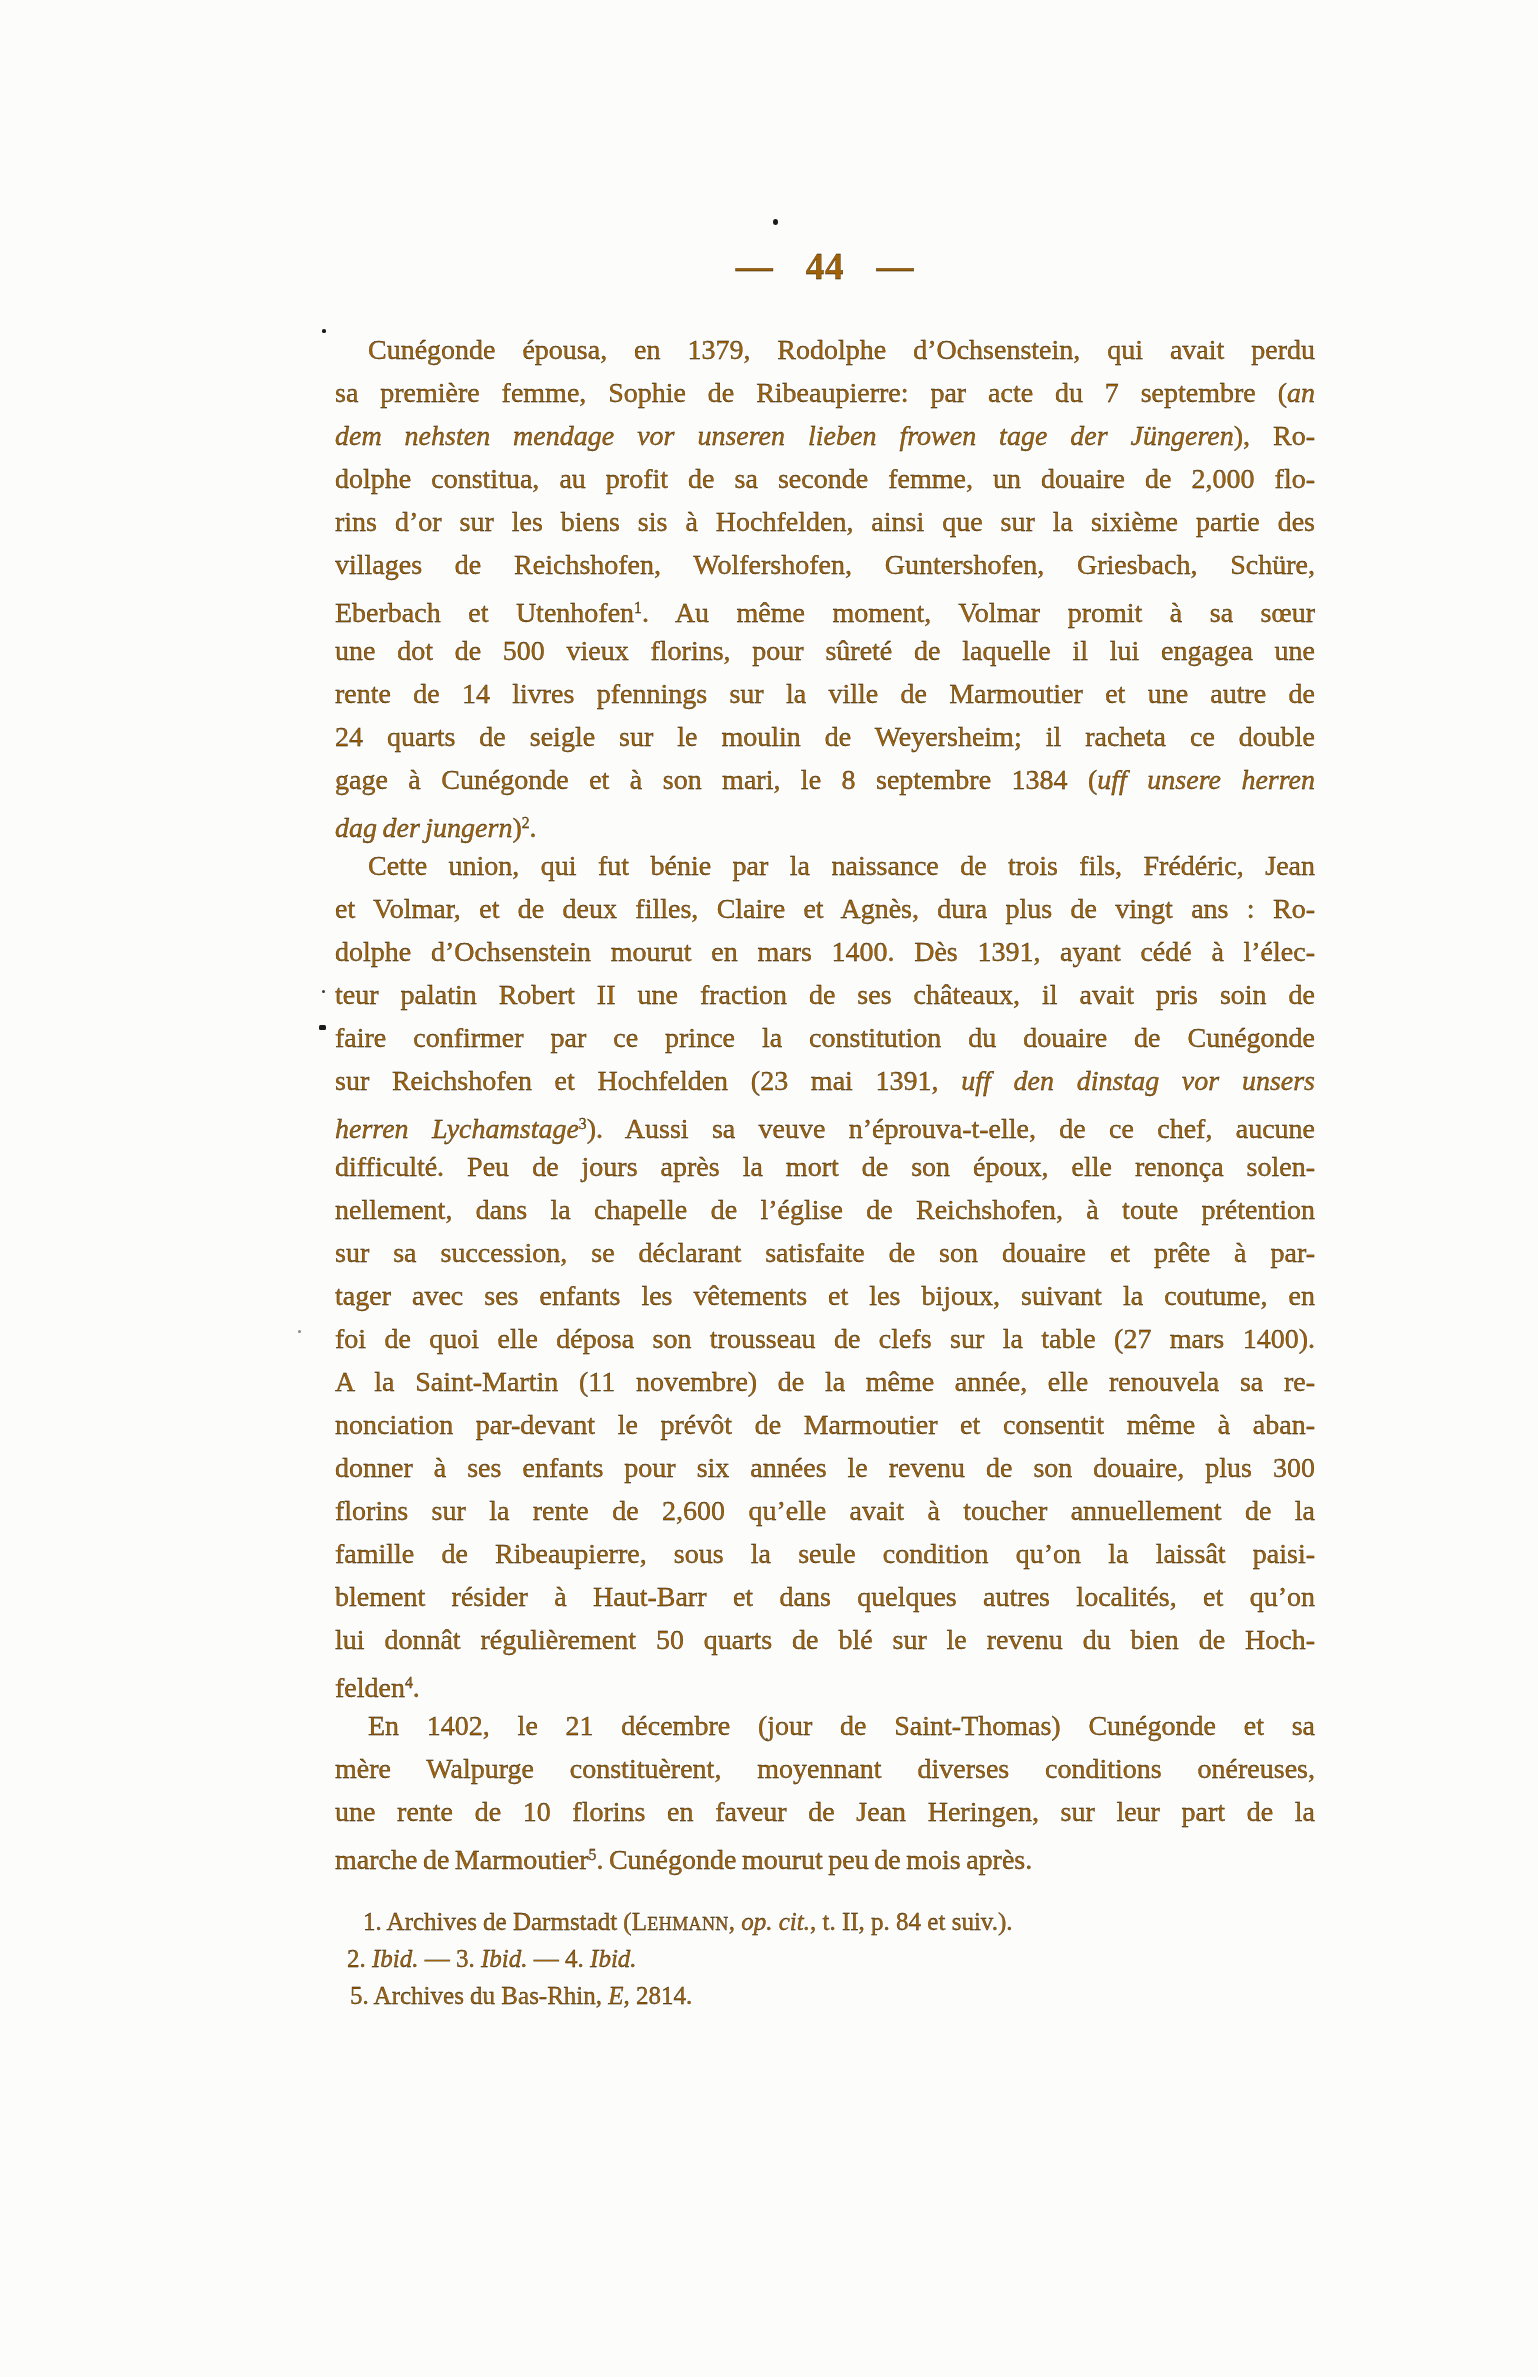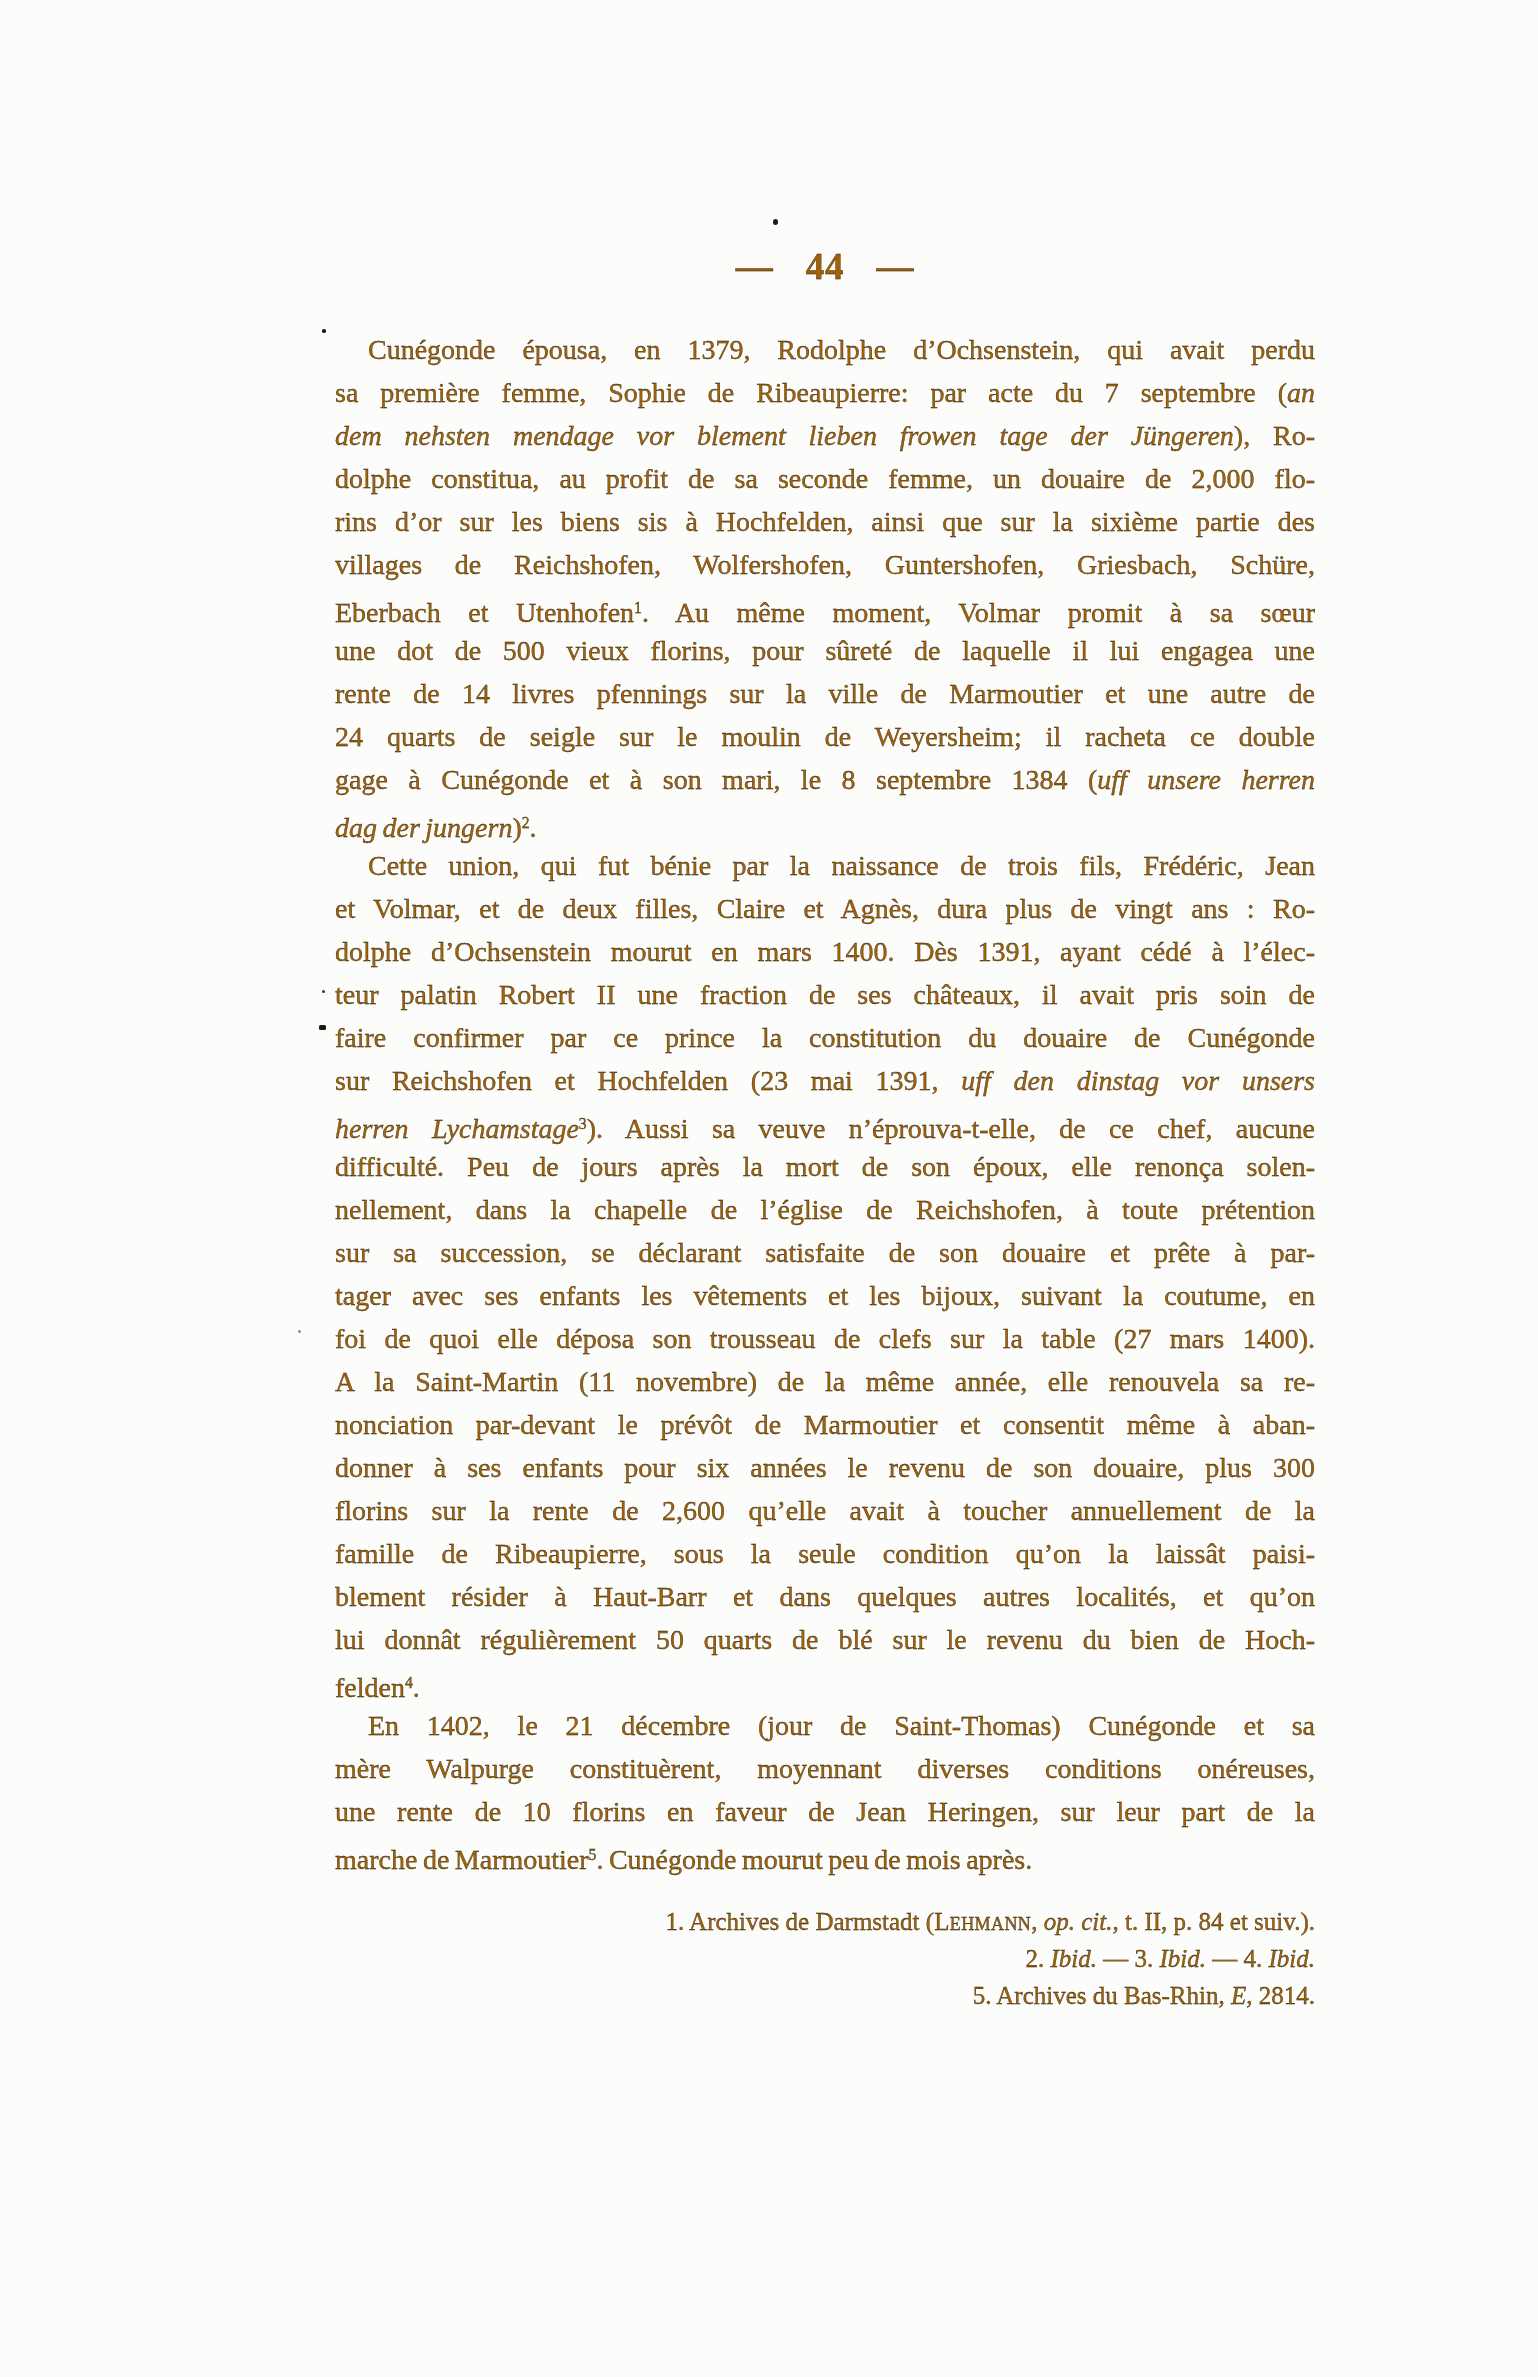--- a/index.html
+++ b/index.html
@@ -32,39 +32,39 @@
   .line.last{text-align-last:left;}
   .line.first{text-indent:33px;}
   .i{font-style:italic;}
   .sc{font-variant:small-caps;letter-spacing:0.4px;}
   .sup{font-size:0.56em;vertical-align:0.55em;word-spacing:normal;}
   .footnotes{
     position:absolute;left:335px;top:1903px;width:980px;
     font-size:25px;line-height:37px;
     -webkit-text-stroke:0.3px #14120f;
   }
-  .fn{height:37px;overflow:hidden;text-align:right;}
+  .fn{height:37px;overflow:hidden;}
   .fn:nth-child(1){padding-left:28px;}
   .fn:nth-child(2){padding-left:12px;}
   .fn:nth-child(3){padding-left:15px;}
   .speck{position:absolute;background:#1c1a17;border-radius:50%;}
 </style>
 </head>
 <body>
 
 <div class="page">
 
   <div class="header">
     <span>— 44 —</span>
   </div>
 
   <div class="body-text" id="body-text">
       <div class="line first"><span>Cunégonde épousa, en 1379, Rodolphe d’Ochsenstein, qui avait perdu</span></div>
       <div class="line"><span>sa première femme, Sophie de Ribeaupierre: par acte du 7 septembre (</span><span class="i">an</span></div>
-      <div class="line"><span class="i">dem nehsten mendage vor blement lieben frowen tage der Jüngeren</span><span>), Ro-</span></div>
+      <div class="line"><span class="i">dem nehsten mendage vor unseren lieben frowen tage der Jüngeren</span><span>), Ro-</span></div>
       <div class="line"><span>dolphe constitua, au profit de sa seconde femme, un douaire de 2,000 flo-</span></div>
       <div class="line"><span>rins d’or sur les biens sis à Hochfelden, ainsi que sur la sixième partie des</span></div>
       <div class="line"><span>villages de Reichshofen, Wolfershofen, Guntershofen, Griesbach, Schüre,</span></div>
       <div class="line"><span>Eberbach et Utenhofen</span><span class="sup">1</span><span>. Au même moment, Volmar promit à sa sœur</span></div>
       <div class="line"><span>une dot de 500 vieux florins, pour sûreté de laquelle il lui engagea une</span></div>
       <div class="line"><span>rente de 14 livres pfennings sur la ville de Marmoutier et une autre de</span></div>
       <div class="line"><span>24 quarts de seigle sur le moulin de Weyersheim; il racheta ce double</span></div>
       <div class="line"><span>gage à Cunégonde et à son mari, le 8 septembre 1384 (</span><span class="i">uff unsere herren</span></div>
       <div class="line last"><span class="i">dag der jungern</span><span>)</span><span class="sup">2</span><span>.</span></div>
       <div class="line first"><span>Cette union, qui fut bénie par la naissance de trois fils, Frédéric, Jean</span></div>

